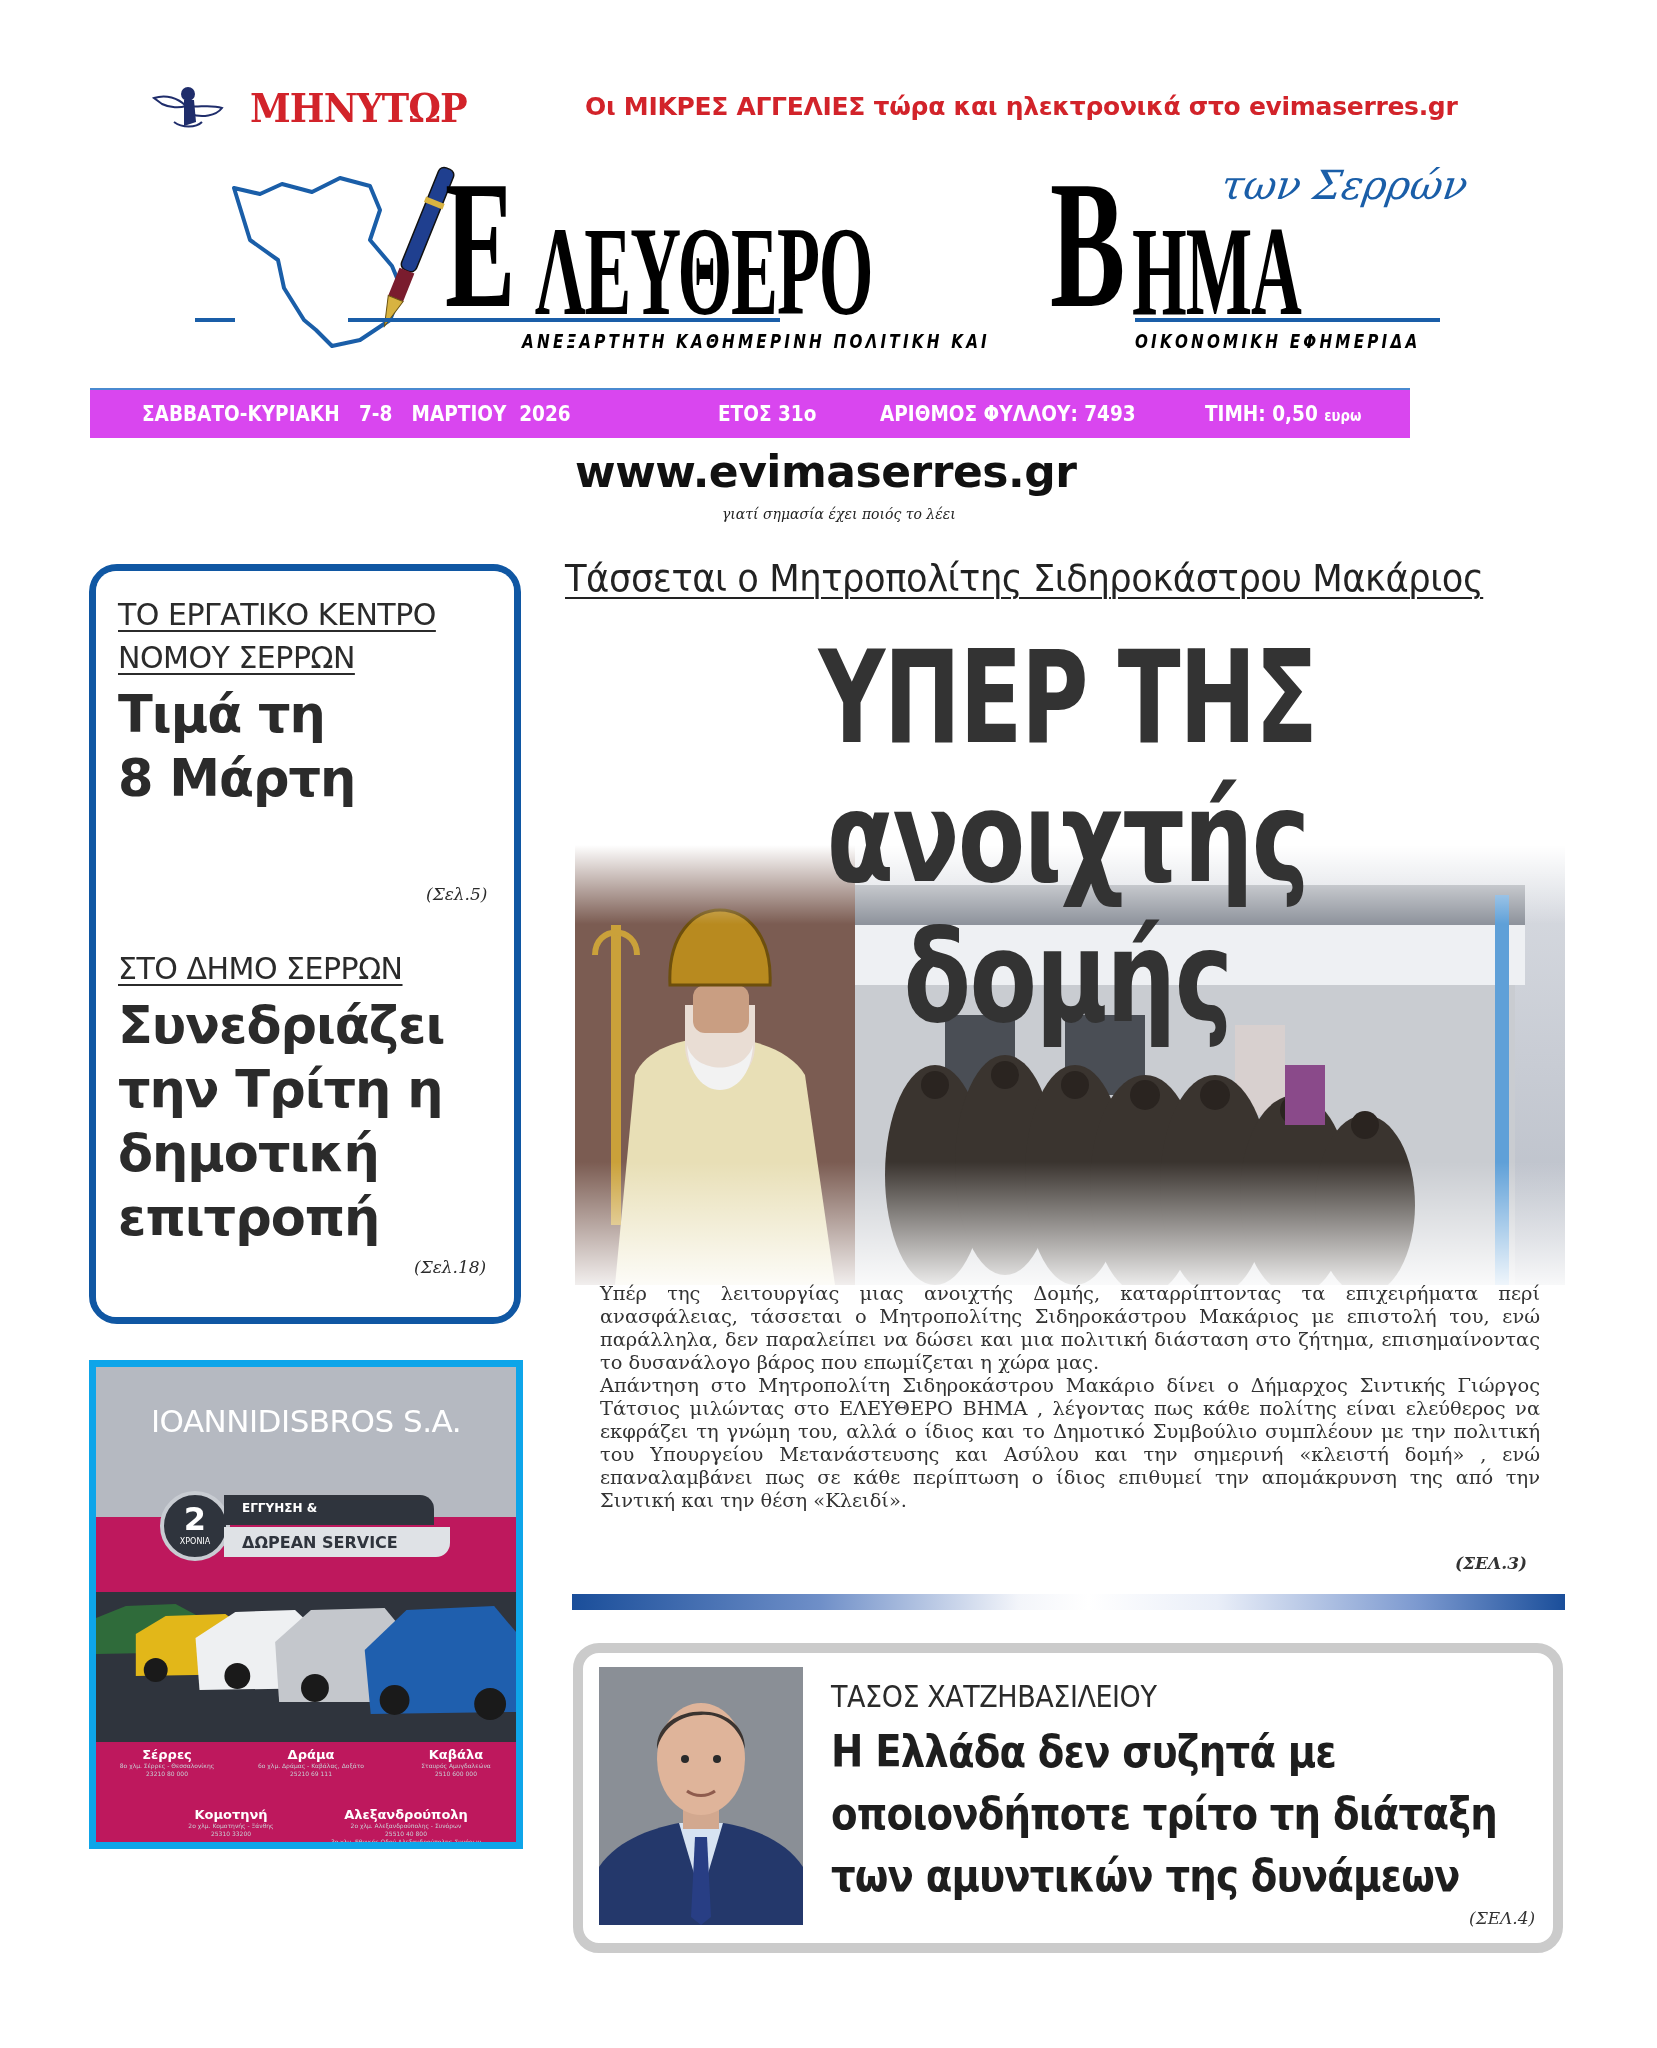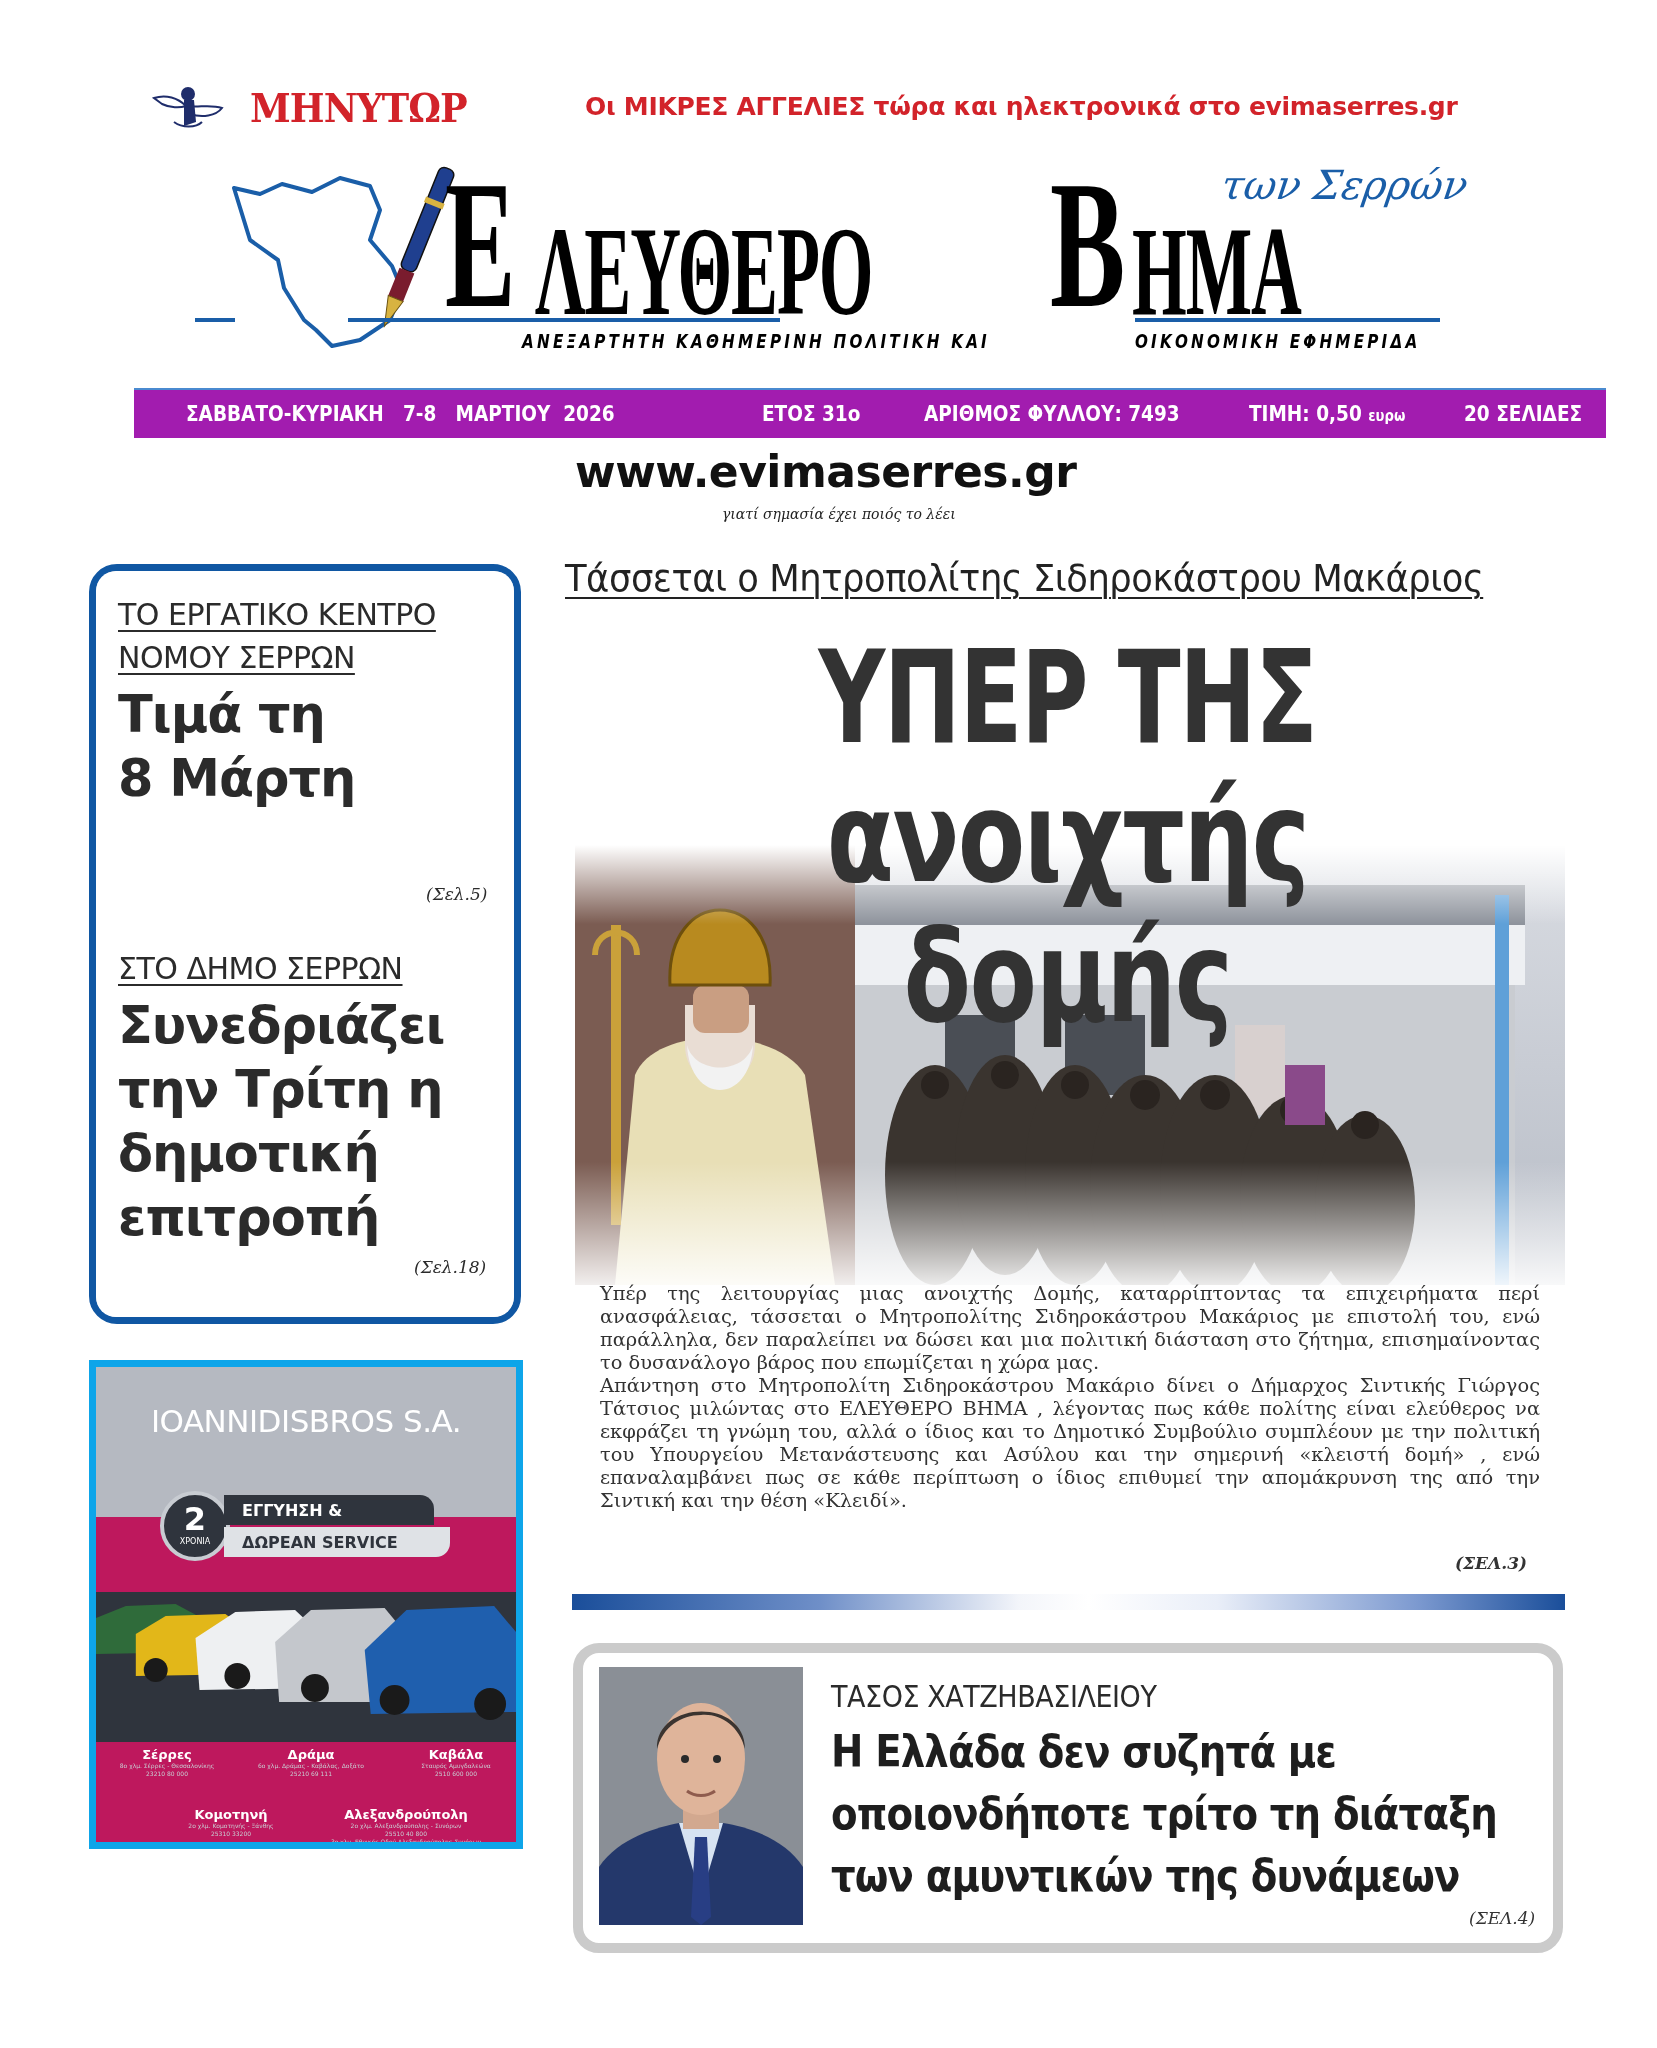--- a/index.html
+++ b/index.html
@@ -21,21 +21,21 @@
   .mast-word1 .big { font-size: 182px; line-height: 170px; display: inline-block; transform: scaleX(0.58); transform-origin: left bottom; }
   .mast-word1 .rest { font-size: 128px; position: absolute; left: 80px; top: 40px; transform: scaleX(0.55); transform-origin: left bottom; letter-spacing: -2px; }
   .mast-word2 { position: absolute; left: 840px; top: 0px; font-family: "Liberation Serif", serif; font-weight: bold; color: #000; white-space: nowrap; }
   .mast-word2 .big { font-size: 182px; line-height: 170px; display: inline-block; transform: scaleX(0.62); transform-origin: left bottom; }
   .mast-word2 .rest { font-size: 128px; position: absolute; left: 80px; top: 40px; transform: scaleX(0.55); transform-origin: left bottom; letter-spacing: -2px; }
   .mast-script { position: absolute; left: 1012px; top: 2px; font-family: "DejaVu Serif", serif; font-style: italic; font-size: 40px; color: #1a5ea8; white-space: nowrap; transform: skewX(-8deg); }
   .mast-rule { position: absolute; height: 4px; background: #1a5ea8; }
   .mast-tag { position: absolute; font-family: "DejaVu Sans", sans-serif; font-weight: bold; font-style: italic; font-size: 19px; color: #000; letter-spacing: 4px; white-space: nowrap; transform: scaleX(0.8); transform-origin: left; }
 
   
-  .info-bar { position: absolute; left: 90px; top: 388px; width: 1472px; height: 50px; background: #a21caf; border-top: 2px solid #4a8ad0; display: flex; align-items: center; color: #fff; font-family: "DejaVu Sans", sans-serif; font-weight: bold; font-size: 21px; margin-left: 44px; }
+  .info-bar { position: absolute; left: 90px; top: 388px; width: 1320px; height: 50px; background: #d946ef; border-top: 2px solid #4a8ad0; display: flex; align-items: center; color: #fff; font-family: "DejaVu Sans", sans-serif; font-weight: bold; font-size: 21px; }
   .info-bar span { position: absolute; white-space: nowrap; transform: scaleX(0.88); transform-origin: left; }
   .info-bar .small { font-size: 15px; font-weight: bold; }
 
   
   .site-url { position: absolute; left: 575px; top: 446px; font-family: "DejaVu Sans", sans-serif; font-weight: bold; font-size: 44px; color: #111; letter-spacing: -0.5px; white-space: nowrap; }
   .site-slogan { position: absolute; left: 722px; top: 506px; font-family: "DejaVu Serif", serif; font-style: italic; font-size: 14px; color: #222; white-space: nowrap; }
 
   
   .left-box { position: absolute; left: 89px; top: 564px; width: 432px; height: 760px; border: 7px solid #1057a3; border-radius: 28px; background: #c9c9c9; padding: 0; }
   .left-box-inner { width: 100%; height: 100%; border-radius: 20px; background: #ffffff; position: relative; }
@@ -44,21 +44,21 @@
   .page-ref { font-family: "DejaVu Serif", serif; font-style: italic; font-size: 17px; color: #2b2b2b; position: absolute; white-space: nowrap; }
 
   
   .ad { position: absolute; left: 89px; top: 1360px; width: 434px; height: 489px; border: 7px solid #0ea5e9; overflow: hidden; background: #be185d; }
   .ad-top { position: absolute; left: 0; top: 0; width: 100%; height: 150px; background: #b5b9c1; }
   .ad-title { position: absolute; left: 0; width: 100%; top: 36px; text-align: center; font-family: "DejaVu Sans", sans-serif; font-size: 31px; color: #ffffff; letter-spacing: -0.5px; }
   .ad-badge { position: absolute; left: 64px; top: 120px; width: 300px; height: 80px; }
   .ad-badge-circle { position: absolute; left: 0; top: 4px; width: 70px; height: 70px; border-radius: 50%; background: #2f343d; border: 4px solid #c8ccd2; color: #fff; text-align: center; }
   .ad-badge-num { font-family: "DejaVu Sans", sans-serif; font-weight: bold; font-size: 32px; line-height: 36px; margin-top: 6px; display: block; }
   .ad-badge-years { font-family: "DejaVu Sans", sans-serif; font-size: 8px; display: block; }
-  .ad-badge-line1 { position: absolute; left: 64px; top: 8px; width: 210px; height: 30px; background: #2f343d; border-radius: 0 14px 0 0; color: #fff; font-family: "DejaVu Sans", sans-serif; font-weight: bold; font-size: 16px; padding: 6px 0 0 18px; white-space: nowrap; }
+  .ad-badge-line1 { position: absolute; left: 64px; top: 8px; width: 210px; height: 30px; background: #2f343d; border-radius: 0 14px 0 0; color: #fff; font-family: "DejaVu Sans", sans-serif; font-weight: bold; font-size: 12px; padding: 6px 0 0 18px; white-space: nowrap; }
   .ad-badge-line2 { position: absolute; left: 64px; top: 40px; width: 226px; height: 30px; background: #dfe2e6; color: #2f343d; border-radius: 0 0 14px 0; font-family: "DejaVu Sans", sans-serif; font-weight: bold; font-size: 16px; padding: 6px 0 0 18px; white-space: nowrap; }
   .ad-cars { position: absolute; left: 0; top: 225px; width: 100%; height: 150px; }
   .ad-locations { position: absolute; left: 0; top: 380px; width: 100%; height: 150px; color: #e8eaee; font-family: "DejaVu Sans", sans-serif; }
   .ad-loc { position: absolute; text-align: center; }
   .ad-loc-name { font-weight: bold; font-size: 13px; color: #fff; display: block; }
   .ad-loc-line { font-size: 6px; display: block; line-height: 8px; white-space: nowrap; color: #c9ccd2; }
   .ad-web { position: absolute; left: 44px; top: 524px; width: 158px; height: 34px; border: 2px solid #e8eaee; border-radius: 17px; color: #fff; font-family: "DejaVu Sans", sans-serif; font-size: 10px; display: flex; align-items: center; padding-left: 4px; }
 
   
   .main-kicker { position: absolute; left: 565px; top: 556px; width: 1005px; font-family: "DejaVu Sans", sans-serif; font-size: 38px; color: #222; text-decoration: underline; text-decoration-thickness: 2px; text-underline-offset: 6px; letter-spacing: -0.5px; white-space: nowrap; transform: scaleX(0.93); transform-origin: left; }

